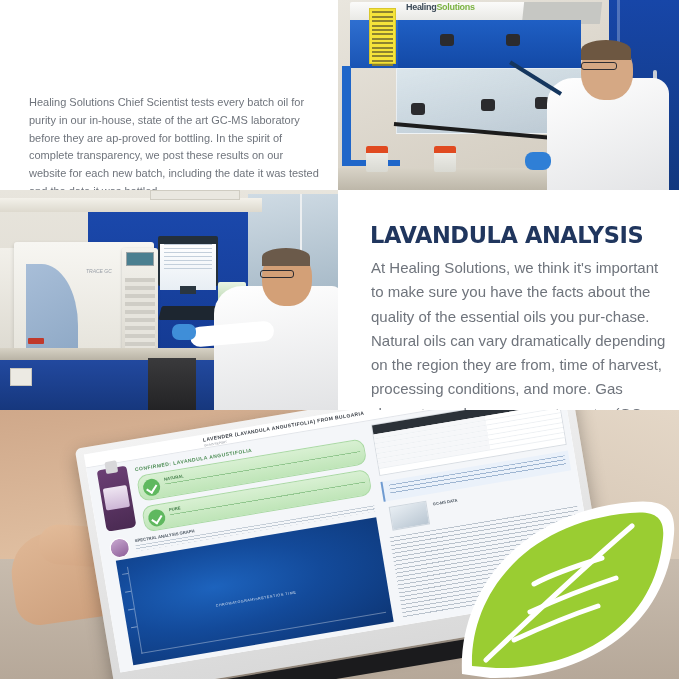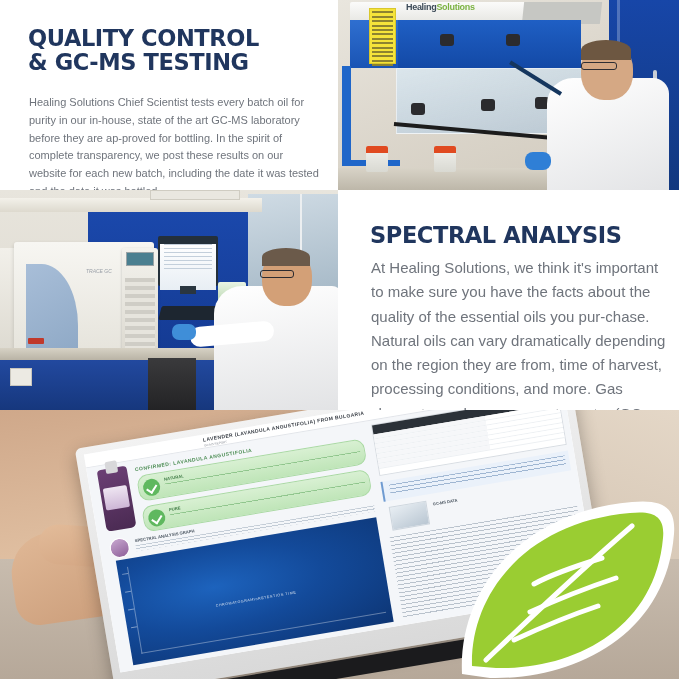--- a/index.html
+++ b/index.html
@@ -247,24 +247,20 @@
   #leaf { position:absolute; left:456px; top:496px; width:224px; height:186px; }
 
   
 </style>
 </head>
 <body>
 
 <div class="canvas">
 
   <div class="panel" id="tl-panel">
-    <div class="h1">
-      <span>QUALITY CONTROL</span><br>
-      <span>&amp; GC-MS TESTING</span>
-    </div>
     <div class="body-copy">Healing Solutions Chief Scientist tests every batch oil for purity in our in-house, state of the art GC-MS laboratory before they are ap-proved for bottling. In the spirit of complete transparency, we post these results on our website for each new batch, including the date it was tested and the date it was bottled.</div>
   </div>
 
   <div class="photo" id="photo-hood">
     <div class="hood-wallR">
       <div class="hood-doorhandle"></div>
     </div>
     <div class="hood-top"></div>
     <div class="hood-grey"></div>
     <div class="hood-brand">
@@ -341,21 +337,21 @@
     <div class="sci-chair"></div>
     <div class="sci-coat"></div>
     <div class="sci-head"></div>
     <div class="sci-hair"></div>
     <div class="sci-glass"></div>
     <div class="sci-arm"></div>
     <div class="sci-glove"></div>
   </div>
 
   <div class="panel" id="mr-panel">
-    <div class="h1">SPECTRAL ANALYSIS</div>
+    <div class="h1">LAVANDULA ANALYSIS</div>
     <div class="body-copy">At Healing Solutions, we think it's important to make sure you have the facts about the quality of the essential oils you pur-chase. Natural oils can vary dramatically depending on the region they are from, time of harvest, processing conditions, and more. Gas chromatography mass spectrometry (GC-MS) is a way of determining what compounds are present and at what level. Whether you're interested in what gives your favorite oil its unique odor or if your oil contains a specific compound being researched, we've got you covered.</div>
   </div>
 
   <div class="photo" id="photo-tablet">
     <div class="tb-couch"></div>
     <div class="tb-floor"></div>
     <div class="tb-hand">
       <div class="tb-hand2"></div>
     </div>
 

